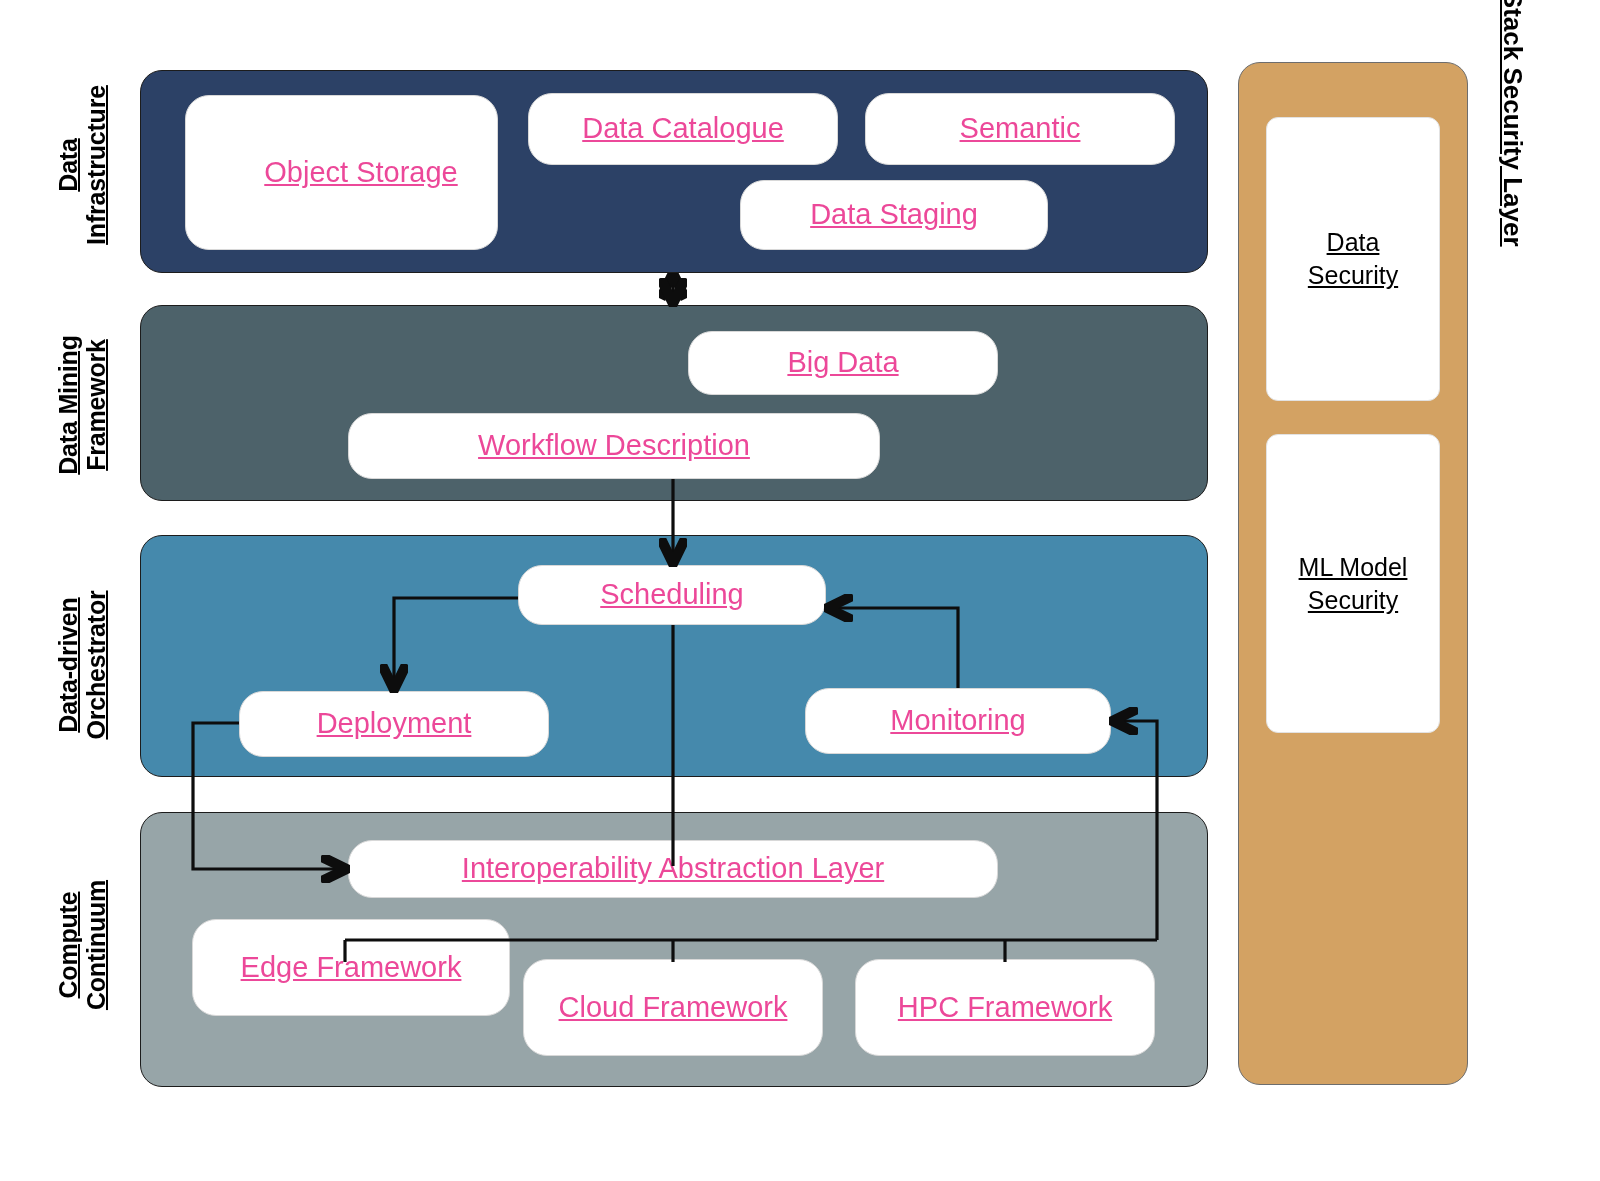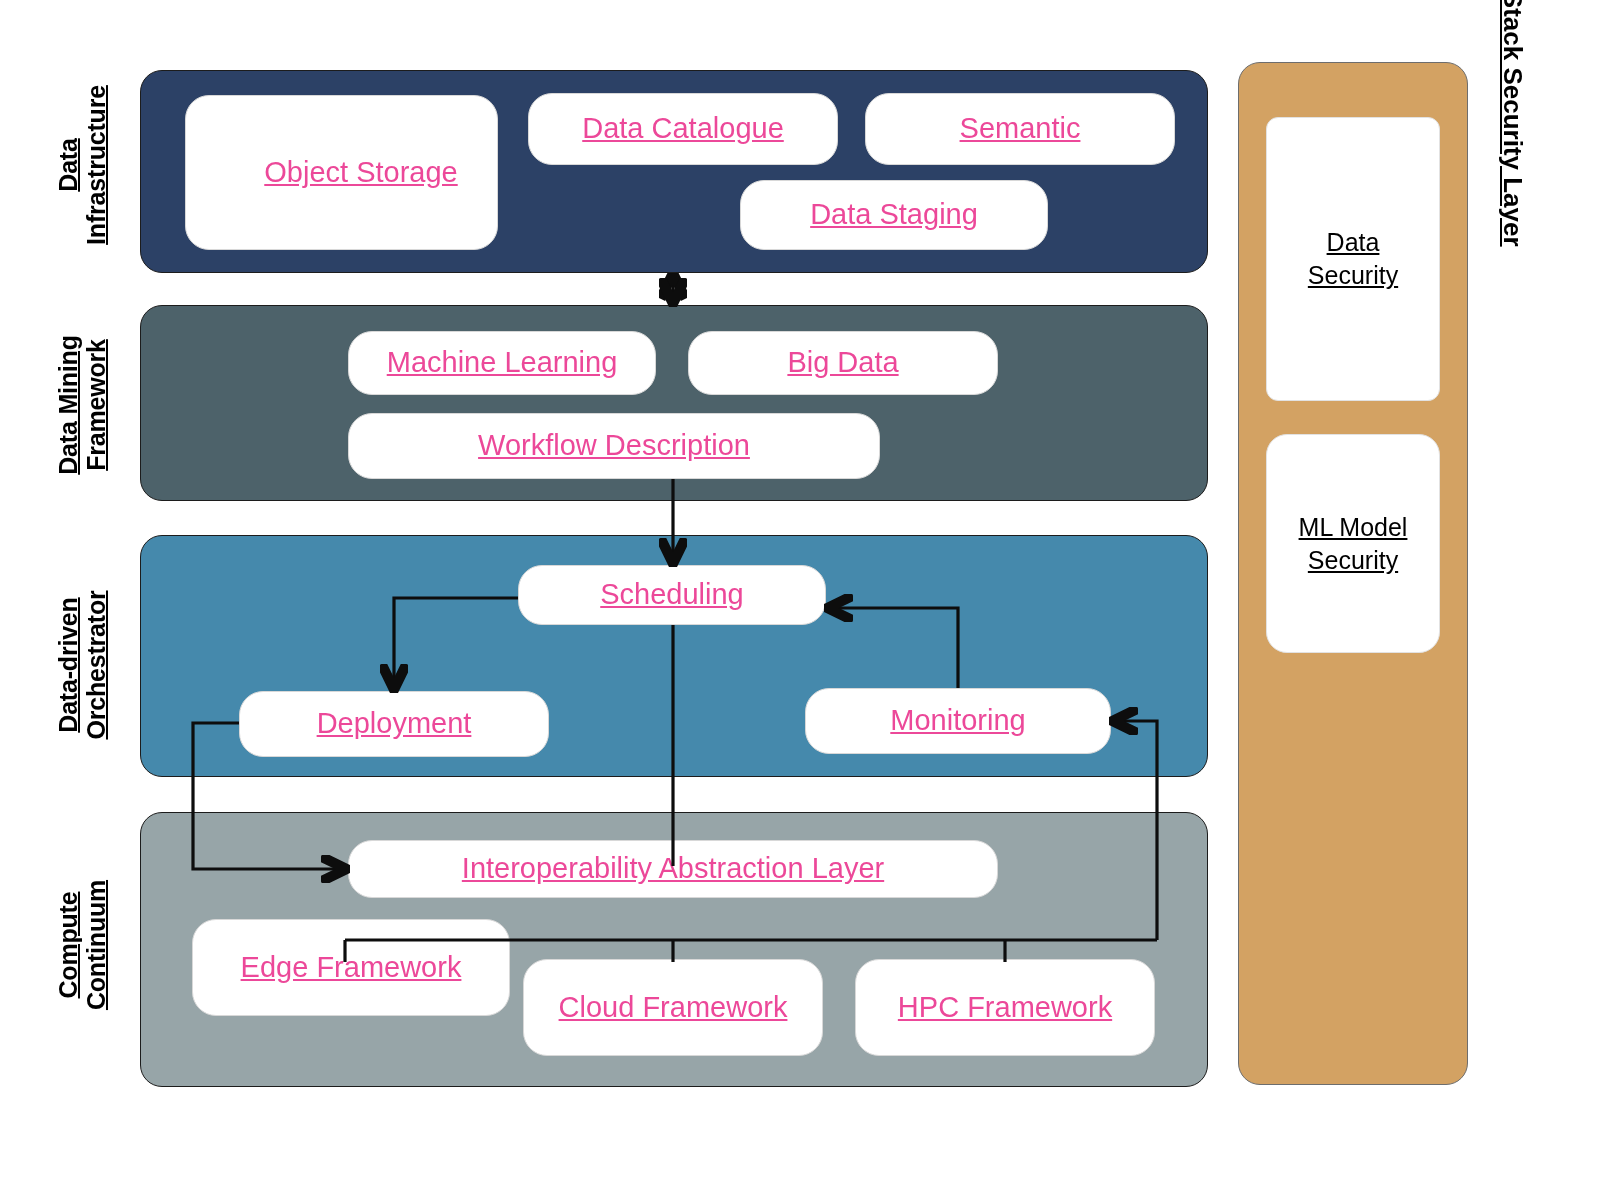--- a/index.html
+++ b/index.html
@@ -173,23 +173,20 @@
     <span class="lbl">Semantic</span>
   </div>
 
   <div class="card" style="left:698px; top:180px; width:308px; height:70px;margin-left:42px;">
     <span class="lbl">Data Staging</span>
   </div>
 
   <div class="layer" style="left:140px; top:305px; width:1068px; height:196px; background:#4d626a;">
   </div>
 
-  <div class="card" style="left:348px; top:331px; width:308px; height:64px;">
-    <span class="lbl">Machine Learning</span>
-  </div>
 
   <div class="card" style="left:688px; top:331px; width:310px; height:64px;">
     <span class="lbl">Big Data</span>
   </div>
 
   <div class="card" style="left:348px; top:413px; width:532px; height:66px;">
     <span class="lbl">Workflow Description</span>
   </div>
 
   <div class="layer" style="left:140px; top:535px; width:1068px; height:242px; background:#4589ac;">
@@ -229,21 +226,21 @@
   <div class="sec-column" style="left:1238px; top:62px; width:230px; height:1023px; background:#d3a263;">
   </div>
 
   <div class="sec-card" style="left:1266px; top:117px; width:174px; height:284px;">
     <div>
       <span class="lbl">Data </span><br>
       <span class="lbl">Security</span>
     </div>
   </div>
 
-  <div class="sec-card" style="left:1266px; top:434px; width:174px; height:219px;border-radius:21px;">
+  <div class="sec-card" style="left:1266px; top:434px; width:174px; height:299px;">
     <div>
       <span class="lbl">ML Model</span><br>
       <span class="lbl">Security</span>
     </div>
   </div>
 
 
   <div class="security-label" style="left:1333px; top:72px; width:360px; height:40px;">
     <span>Full Stack Security Layer</span>
   </div>

